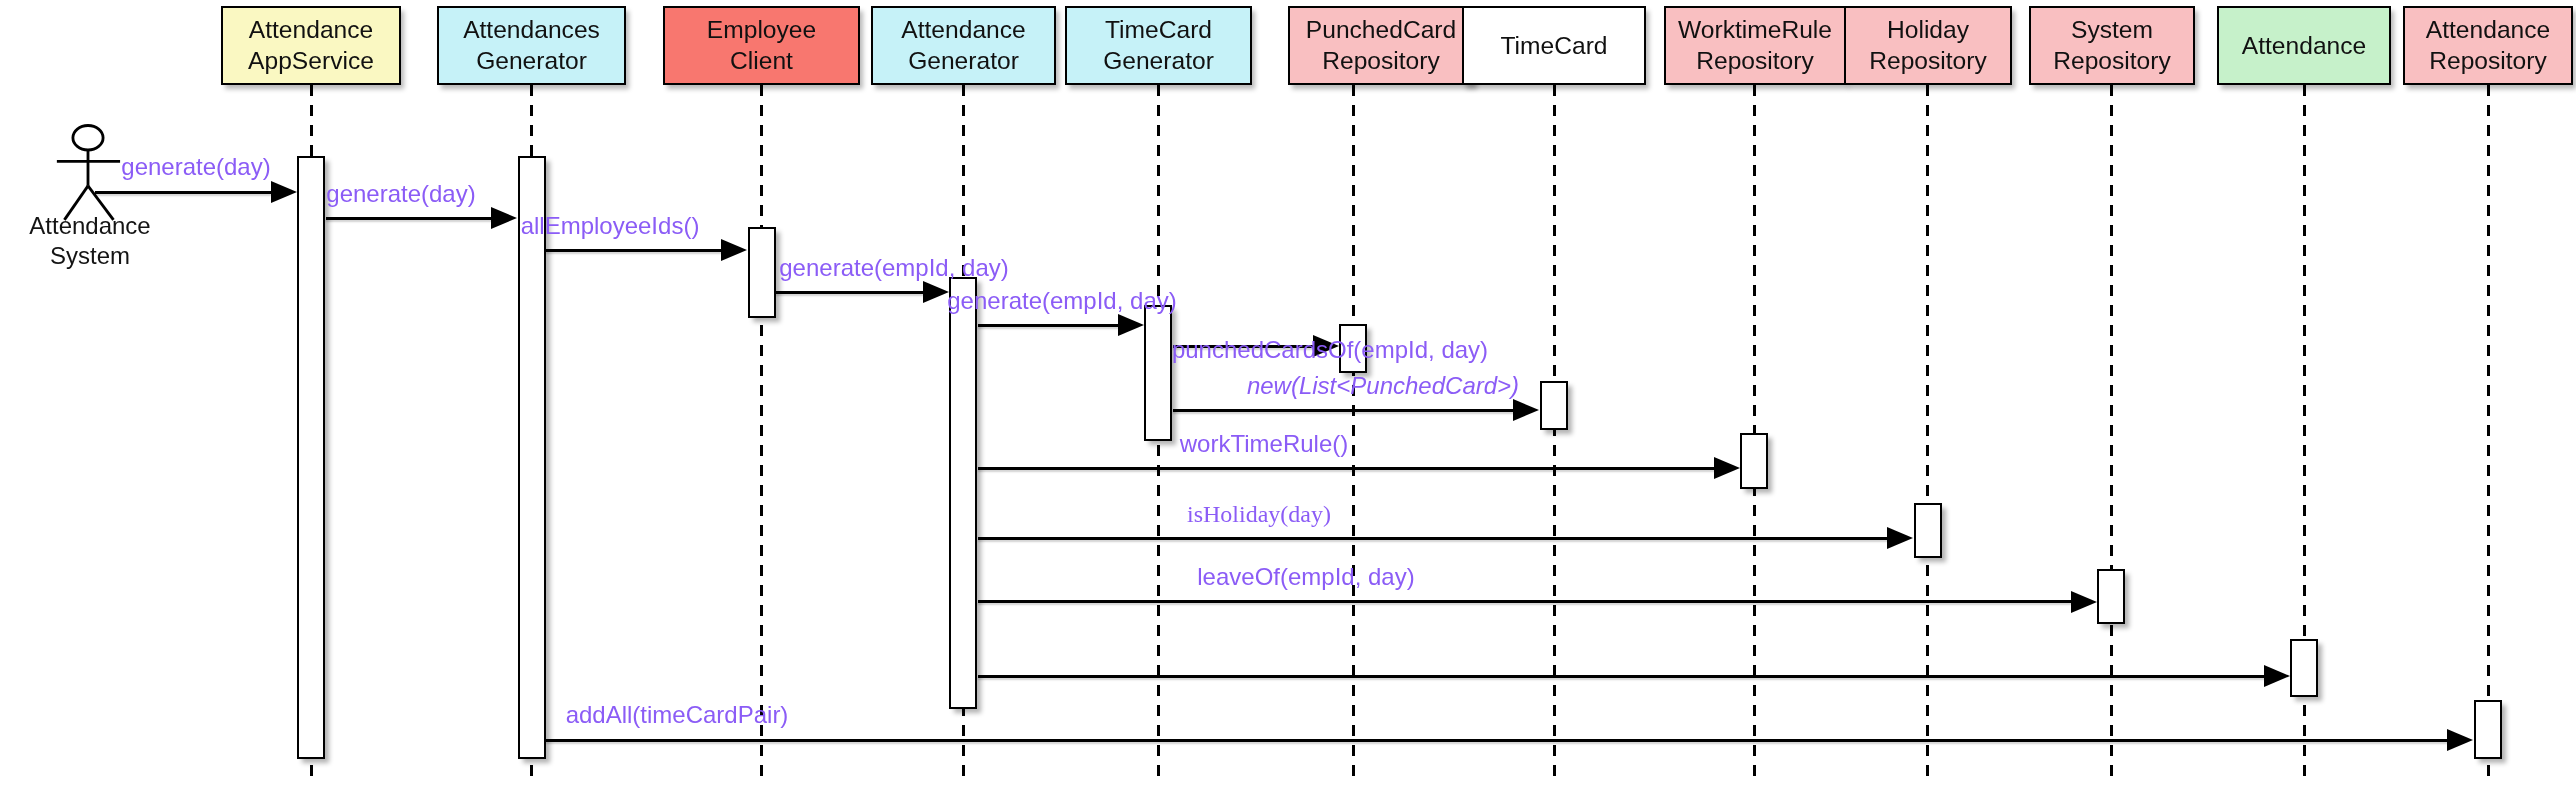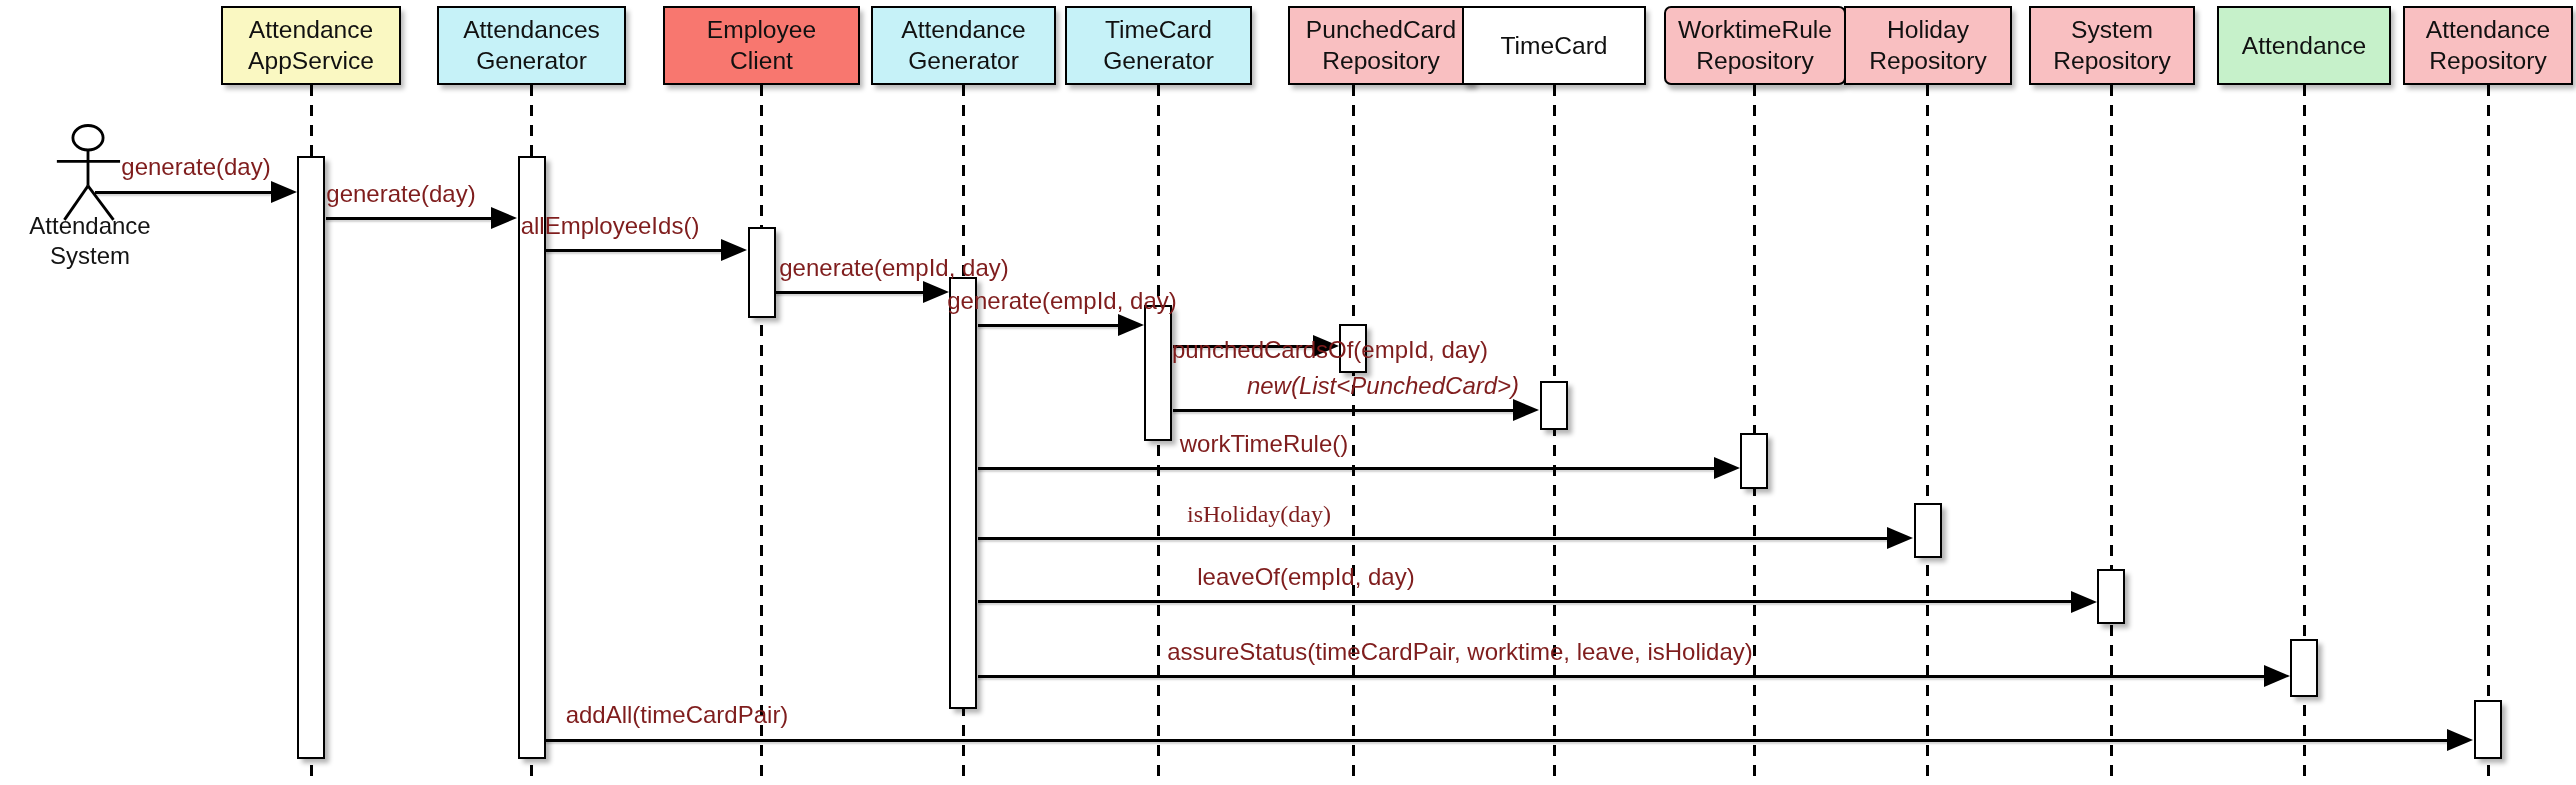--- a/index.html
+++ b/index.html
@@ -53,21 +53,21 @@
     width:0;height:0;
     border-top:11.4px solid transparent;
     border-bottom:11.4px solid transparent;
     border-left:26.5px solid #000;
   }
   .msg-label{
     position:absolute;
     transform:translateX(-50%);
     font-size:24px;
     line-height:28px;
-    color:#7f1d1d;
+    color:#8b5cf6;
     white-space:nowrap;
   }
   .actor-label{
     position:absolute;
     transform:translateX(-50%);
     font-size:24px;
     line-height:30px;
     color:#141414;
     white-space:nowrap;
   }
@@ -120,21 +120,21 @@
       <div>TimeCard</div>
       <div>Generator</div>
     </div>
     <div class="pbox" style="left: 1260px; width: 186px; background: rgb(249, 191, 193); margin-left: 28px;">
       <div>PunchedCard</div>
       <div>Repository</div>
     </div>
     <div class="pbox" style="left: 1462px; width: 184px; background: rgb(255, 255, 255);">
       <div>TimeCard</div>
     </div>
-    <div class="pbox" style="left: 1664px; width: 182px; background: rgb(249, 191, 193); border-radius: 7px;">
+    <div class="pbox" style="left: 1664px; width: 182px; background: rgb(249, 191, 193);">
       <div>WorktimeRule</div>
       <div>Repository</div>
     </div>
     <div class="pbox" style="left: 1844px; width: 168px; background: rgb(249, 191, 193);">
       <div>Holiday</div>
       <div>Repository</div>
     </div>
     <div class="pbox" style="left: 2029px; width: 166px; background: rgb(249, 191, 193);">
       <div>System</div>
       <div>Repository</div>
@@ -183,18 +183,17 @@
     <div class="msg-arrowhead" style="left: 1714px; top: 457px;"></div>
     <div class="msg-label" style="left: 1264px; top: 430px; text-align: center;">workTimeRule()</div>
     <div class="msg-line" style="left: 978px; top: 537px; width: 913px;"></div>
     <div class="msg-arrowhead" style="left: 1887px; top: 527px;"></div>
     <div class="msg-label" style="left: 1259px; top: 500px; font-family: Liberation Serif, serif;">isHoliday(day)</div>
     <div class="msg-line" style="left: 978px; top: 600px; width: 1097px;"></div>
     <div class="msg-arrowhead" style="left: 2071px; top: 591px;"></div>
     <div class="msg-label" style="left: 1306px; top: 563px;">leaveOf(empId, day)</div>
     <div class="msg-line" style="left: 978px; top: 675px; width: 1290px;"></div>
     <div class="msg-arrowhead" style="left: 2264px; top: 665px;"></div>
-    <div class="msg-label" style="left: 1460px; top: 638px;">assureStatus(timeCardPair, worktime, leave, isHoliday)</div>
     <div class="msg-line" style="left: 546px; top: 739px; width: 1905px;"></div>
     <div class="msg-arrowhead" style="left: 2447px; top: 729px;"></div>
     <div class="msg-label" style="left: 677px; top: 701px;">addAll(timeCardPair)</div>
   </div>
 
 
 </body></html>

